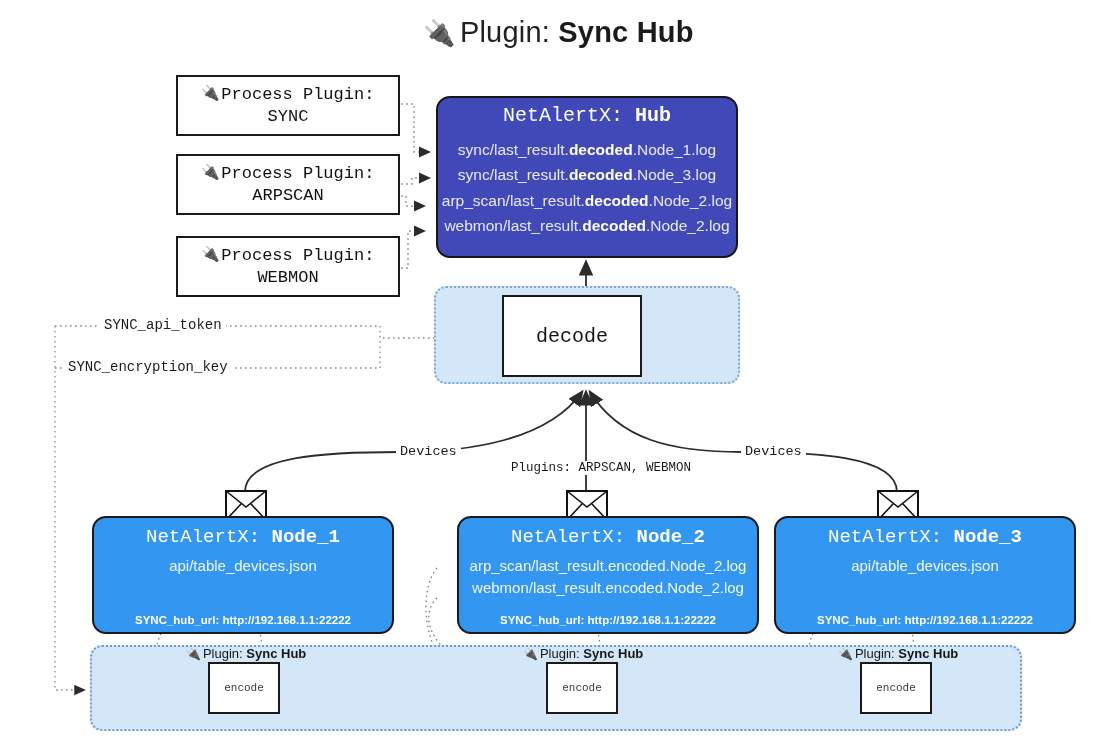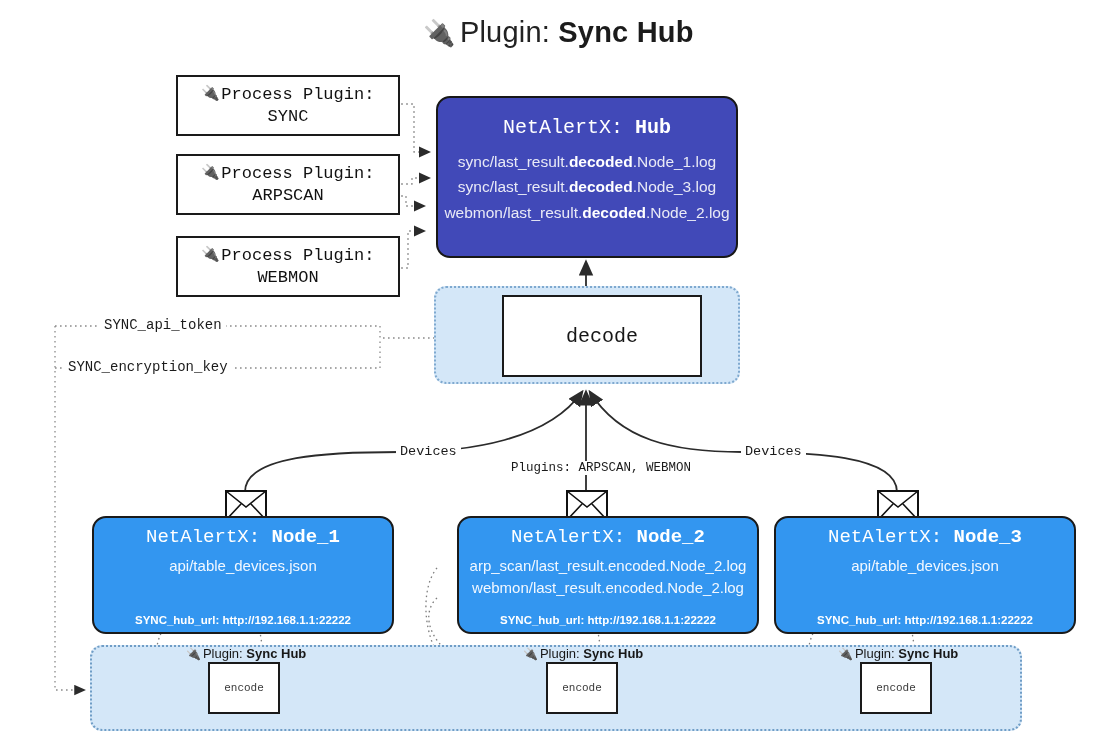--- a/index.html
+++ b/index.html
@@ -30,21 +30,21 @@
   }
   .procbox .l1{display:flex;align-items:center;}
   .procbox .l1 .plug{font-size:15px;margin-right:1px;}
 
   
   .hub{
     position:absolute;left:436px;top:96px;width:302px;height:162px;
     background:#4149b8;border:2px solid #171717;border-radius:14px;
     box-sizing:border-box;
     display:flex;flex-direction:column;align-items:center;
-    padding-top:18px;
+    padding-top:6px;
   }
   .hub-title{
     font-family:"Liberation Mono","DejaVu Sans Mono",monospace;
     font-size:20px;color:#ffffff;margin-bottom:10px;
   }
   .hub-title b{font-weight:bold;}
   .hub-line{
     font-size:15.5px;color:#e9eaf6;line-height:1.63;white-space:nowrap;
   }
   .hub-line b{color:#ffffff;font-weight:bold;}
@@ -53,21 +53,21 @@
     font-size:12px;color:#1c1c1c;font-weight:bold;
   }
 
   
   .decode-wrap{
     position:absolute;left:434px;top:286px;width:306px;height:98px;
     background:#d4e7f8;border:2px dotted #7fa9cf;border-radius:12px;
     box-sizing:border-box;
   }
   .decode{
-    position:absolute;left:502px;top:295px;width:200px;height:82px;
+    position:absolute;left:502px;top:295px;width:140px;height:82px;
     background:#ffffff;border:2px solid #1a1a1a;box-sizing:border-box;
     display:flex;align-items:center;justify-content:center;
     font-family:"Liberation Mono","DejaVu Sans Mono",monospace;
     font-size:20px;color:#171717;
   }
 
   
   .wlabel{
     position:absolute;font-size:13.5px;color:#1b1b1b;background:#ffffff;
     padding:0 4px;white-space:nowrap;font-family:Liberation Mono, monospace;
@@ -192,20 +192,21 @@
     <div>WEBMON</div>
   </div>
 
   <div class="hub">
     <div class="hub-title">
       <span>NetAlertX:</span>
       <b>Hub</b>
     </div>
     <div class="hub-line"><span>sync/last_result.</span><b>decoded</b><span>.Node_1.log</span></div>
     <div class="hub-line"><span>sync/last_result.</span><b>decoded</b><span>.Node_3.log</span></div>
+    <div class="hub-line"><span>arp_scan/last_result.</span><b>decoded</b><span>.Node_2.log</span></div>
     <div class="hub-line"><span>webmon/last_result.</span><b>decoded</b><span>.Node_2.log</span></div>
   </div>
 
   <div class="decode-wrap"></div>
   <div class="decode">decode</div>
 
   <div class="wlabel mono-ish" style="left:100px;top:317px;">SYNC_api_token</div>
   <div class="wlabel mono-ish" style="left:64px;top:359px;">SYNC_encryption_key</div>
   <div class="wlabel" style="left:396px;top:444px;">Devices</div>
   <div class="wlabel" style="left:741px;top:444px;">Devices</div>

